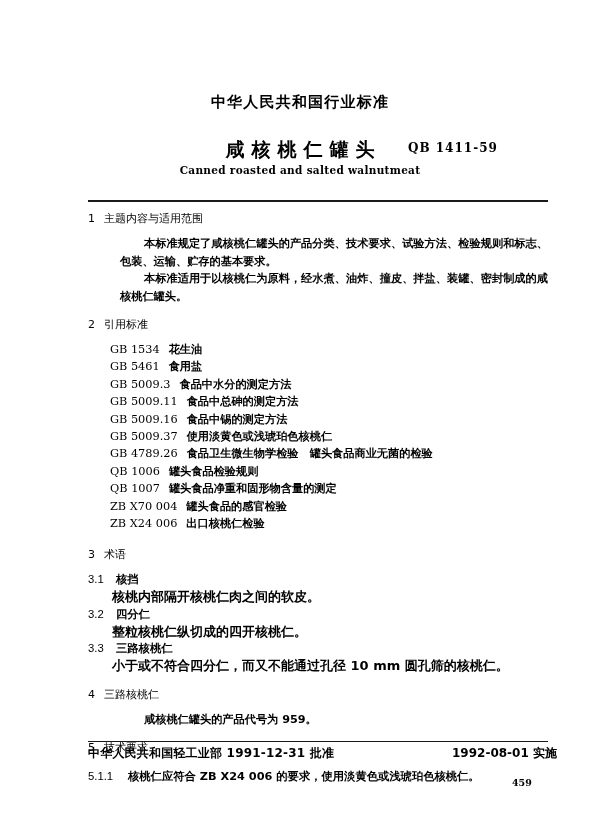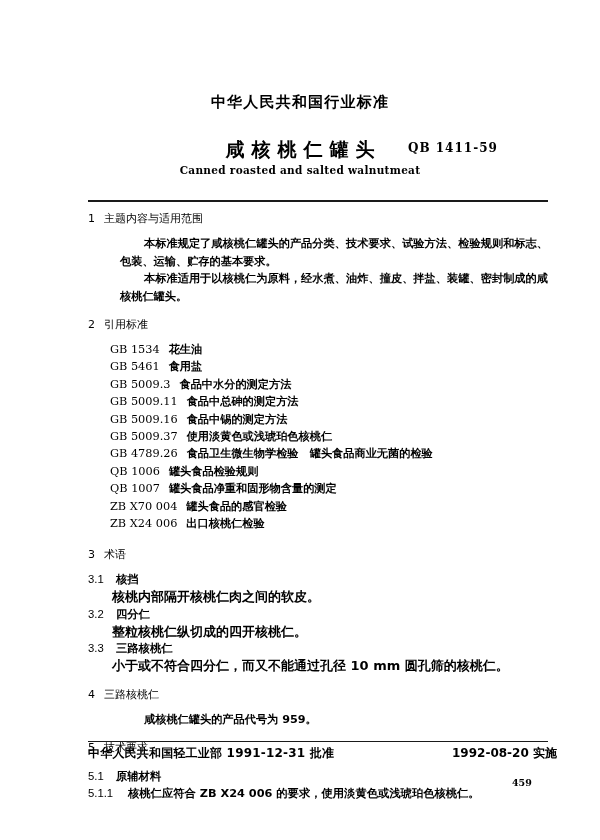--- a/index.html
+++ b/index.html
@@ -269,27 +269,24 @@
     <div class="gap-s"></div>
     <div class="para">咸核桃仁罐头的产品代号为 959。</div>
 
     <div class="gap-m"></div>
 
     <div class="clause">
       <span class="num">5</span><span>技术要求</span>
     </div>
     <div class="gap-m"></div>
 
-    <div class="sub-clause">
-      <span class="num inline-num">5.1</span><span>原辅材料</span>
-    </div>
     <div class="sub-clause" style="white-space:nowrap;">
       <span class="num inline-num" style="min-width:40px;">5.1.1</span><span>核桃仁应符合 ZB X24 006 的要求，使用淡黄色或浅琥珀色核桃仁。</span>
     </div>
   </div>
 
   <div class="rule-bottom"></div>
 
   <div class="footer-left">中华人民共和国轻工业部 1991-12-31 批准</div>
-  <div class="footer-right">1992-08-20 实施</div>
+  <div class="footer-right">1992-08-01 实施</div>
   <div class="page-num">459</div>
 
 </div>
 
 </body></html>

